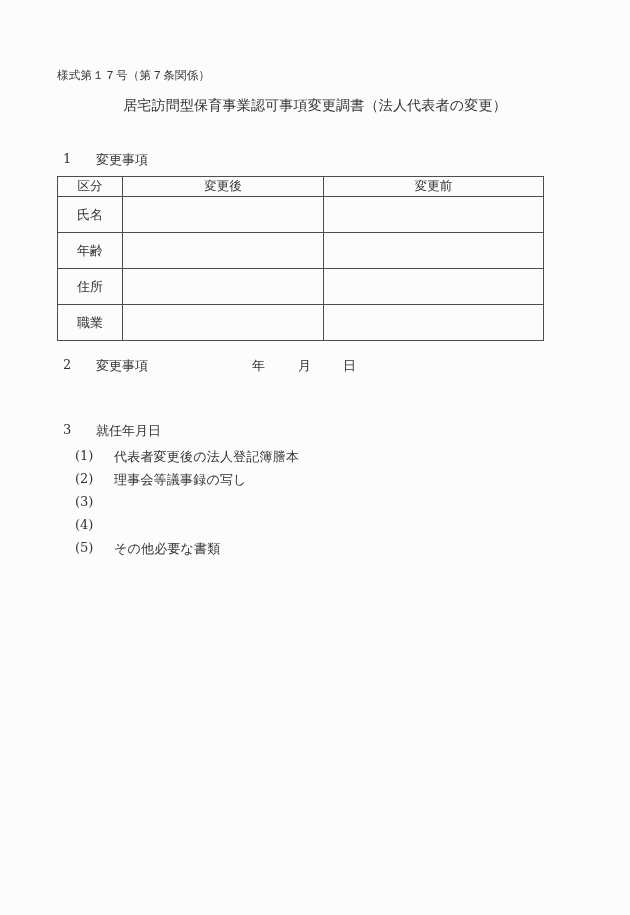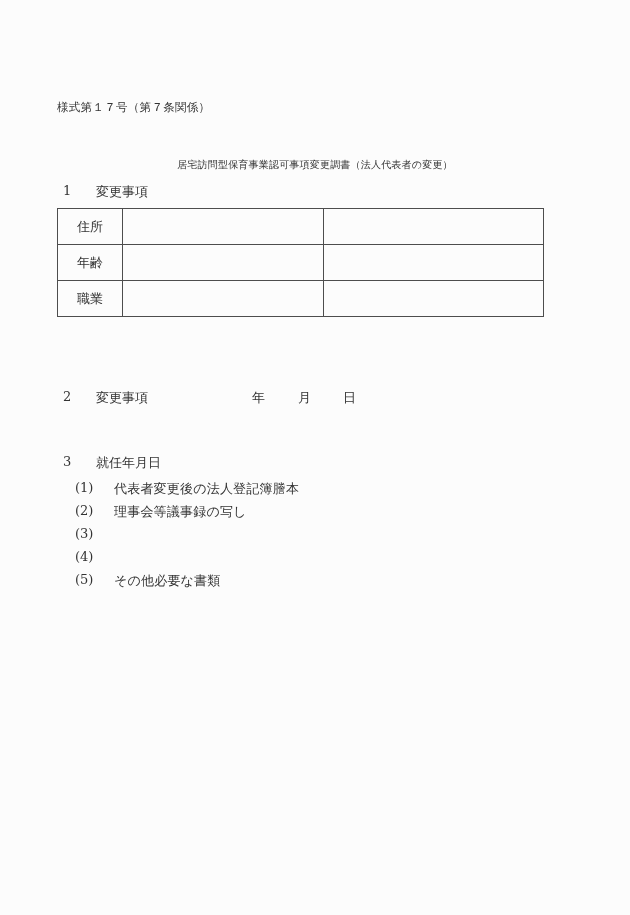--- a/index.html
+++ b/index.html
@@ -8,33 +8,32 @@
       background: #fcfcfc;
       font-family: "DejaVu Serif", "Liberation Serif", serif;
     }
     .page {
       position: relative;
       width: 630px;
       height: 671px;
       background: #fcfcfc;
       color: #333333;
       overflow: hidden;
-      margin-top: 32px;
     }
     .abs { position: absolute; white-space: nowrap; }
 
     .form-number {
       top: 68px; left: 57px;
       font-size: 11.5px;
       letter-spacing: 0.3px;
     }
     .doc-title {
-      top: 126px; left: 0; width: 630px;
+      top: 97px; left: 0; width: 630px;
       text-align: center;
-      font-size: 10px;
+      font-size: 14px;
       letter-spacing: 0.2px;
     }
 
     .sec-heading { font-size: 13px; }
     .sec1-heading { top: 151px; }
     .sec2-line   { top: 357px; }
     .sec3-heading{ top: 422px; }
     .sec-num  { position: absolute; left: 63px; }
     .sec-label{ position: absolute; left: 96px; }
 
@@ -89,27 +88,37 @@
     <span class="sec-label">変更事項</span>
   </div>
 
   <table class="change-table">
     <colgroup>
       <col style="width:65px">
       <col style="width:201px">
       <col style="width:220px">
     </colgroup>
     <tbody>
+      <tr class="header-row">
+        <th>区分</th>
+        <th>変更後</th>
+        <th>変更前</th>
+      </tr>
       <tr class="data-row">
-        <td class="row-label">住所</td>
+        <td class="row-label">氏名</td>
         <td></td>
         <td></td>
       </tr>
       <tr class="data-row">
         <td class="row-label">年齢</td>
+        <td></td>
+        <td></td>
+      </tr>
+      <tr class="data-row">
+        <td class="row-label">住所</td>
         <td></td>
         <td></td>
       </tr>
       <tr class="data-row">
         <td class="row-label">職業</td>
         <td></td>
         <td></td>
       </tr>
     </tbody>
   </table>

